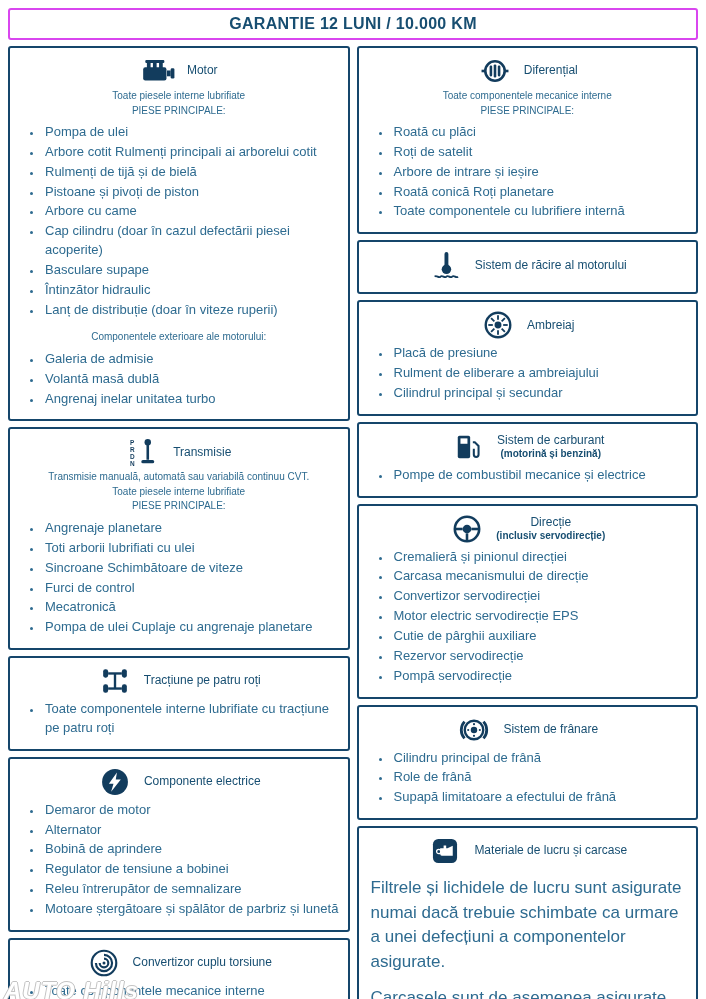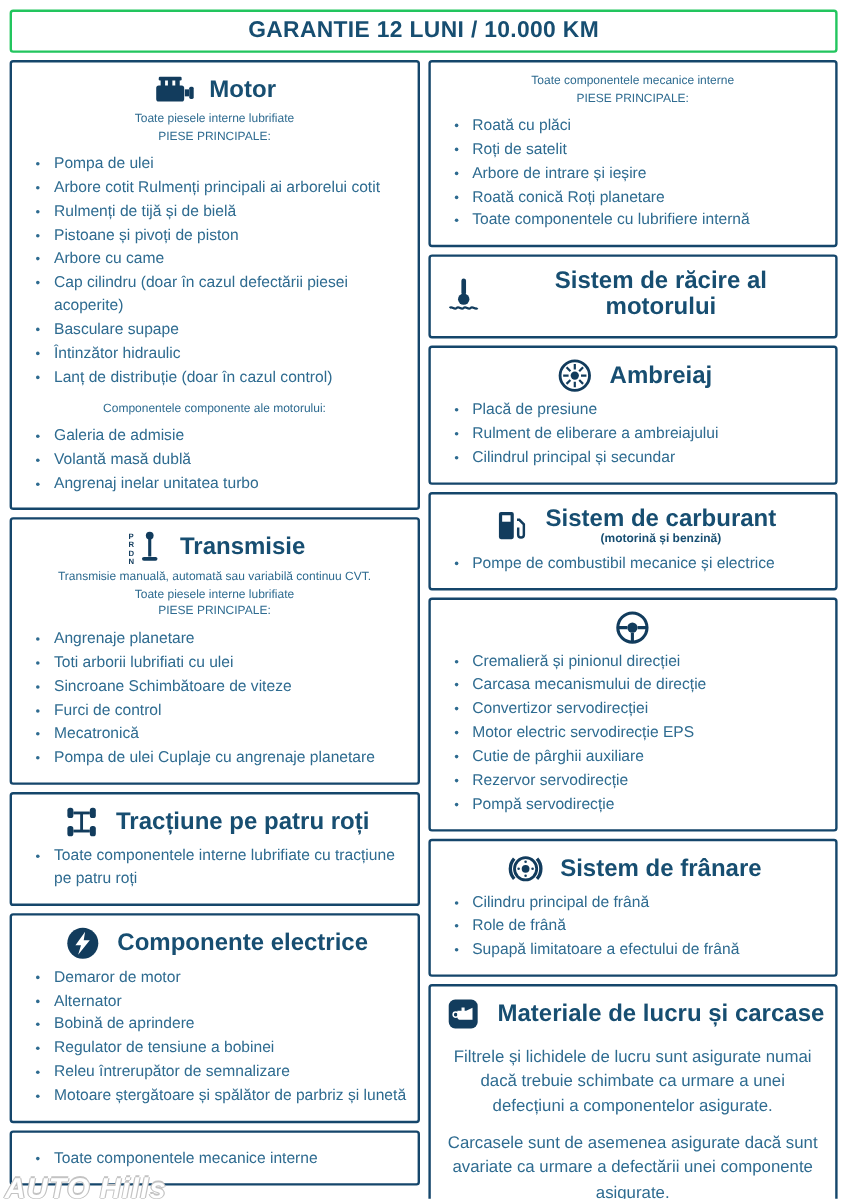--- a/index.html
+++ b/index.html
@@ -11,26 +11,26 @@
     color: #2e6b90;
     position: relative;
     overflow: hidden;
   }
   .page {
     width: 100%; height: 100%;
     padding: 8px 8px 6px 8px;
     display: flex; flex-direction: column; gap: 6px;
   }
   .title-box {
-    border: 2px solid #22c55e;
+    border: 2px solid #d946ef;
     border-radius: 3px;
     text-align: center;
     padding: 5px 4px;
     font-weight: bold;
-    font-size: 19px;
+    font-size: 16px;
     letter-spacing: .3px;
     color: #174e71;
     flex: 0 0 auto;
   }
   .cols { display: flex; gap: 7px; align-items: flex-start; flex: 1 1 auto; }
   .col  { display: flex; flex-direction: column; gap: 6px; flex: 1 1 0; min-width: 0; }
   .box {
     border: 2px solid #15466b;
     border-radius: 3px;
     padding: 7px 9px 9px 9px;
@@ -39,36 +39,36 @@
   .sec-header {
     display: flex; align-items: center; justify-content: center;
     gap: 11px; margin: 2px 0 4px 0;
   }
   .icon {
     width: 36px; height: 28px; color: #123c5d;
     display: flex; align-items: center; justify-content: center; flex: 0 0 auto;
   }
   .icon svg { width: 100%; height: 100%; }
   .sec-titlewrap { text-align: center; }
-  .sec-title { font-weight: bold; font-size: 20px; color: #174e71; line-height: 1.1; }
+  .sec-title { font-weight: normal; font-size: 12px; color: #174e71; line-height: 1.1; }
   .sec-sub { font-weight: bold; font-size: 10px; color: #174e71; margin-top: 1px; }
   .lines-block { margin: 2px 0 0 0; }
   ul + .lines-block { margin-top: 11px; }
   .line { text-align: center; font-size: 10px; line-height: 1.45; }
   ul {
     margin: 5px 0 2px 0;
     padding-left: 24px;
     font-size: 13px;
     line-height: 1.45;
   }
   li { margin: 1px 0; padding-left: 2px; }
   li::marker { color: #2e6b90; font-size: 11px; }
   .para {
-    text-align: center;
-    font-size: 14px;
+    text-align: left;
+    font-size: 17px;
     line-height: 1.45;
     margin: 11px 3px 2px 3px;
   }
   .watermark {
     position: absolute;
     left: 4px; bottom: -6px;
     font-size: 24px;
     font-weight: bold;
     font-style: italic;
     color: #ffffff;
@@ -107,24 +107,24 @@
           </div>
           <ul>
             <li>Pompa de ulei</li>
             <li>Arbore cotit Rulmenți principali ai arborelui cotit</li>
             <li>Rulmenți de tijă și de bielă</li>
             <li>Pistoane și pivoți de piston</li>
             <li>Arbore cu came</li>
             <li>Cap cilindru (doar în cazul defectării piesei acoperite)</li>
             <li>Basculare supape</li>
             <li>Întinzător hidraulic</li>
-            <li>Lanț de distribuție (doar în cazul control)</li>
+            <li>Lanț de distribuție (doar în viteze ruperii)</li>
           </ul>
           <div class="lines-block">
-            <div class="line">Componentele componente ale motorului:</div>
+            <div class="line">Componentele exterioare ale motorului:</div>
           </div>
           <ul>
             <li>Galeria de admisie</li>
             <li>Volantă masă dublă</li>
             <li>Angrenaj inelar unitatea turbo</li>
           </ul>
         </section>
         <section class="box">
           <div class="sec-header">
             <span class="icon">
@@ -192,27 +192,55 @@
           <ul>
             <li>Demaror de motor</li>
             <li>Alternator</li>
             <li>Bobină de aprindere</li>
             <li>Regulator de tensiune a bobinei</li>
             <li>Releu întrerupător de semnalizare</li>
             <li>Motoare ștergătoare și spălător de parbriz și lunetă</li>
           </ul>
         </section>
         <section class="box">
+          <div class="sec-header">
+            <span class="icon">
+              <svg viewBox="0 0 26 26" fill="none" stroke="currentColor">
+                <circle cx="13" cy="13" r="11.4" stroke-width="2"></circle>
+                <path d="M13 5.5a7.5 7.5 0 1 1-7.5 7.5" stroke-width="2"></path>
+                <path d="M13 9a4 4 0 1 1-4 4" stroke-width="2"></path>
+                <circle cx="13" cy="13" r="1.4" fill="currentColor" stroke="none"></circle>
+              </svg>
+            </span>
+            <div class="sec-titlewrap">
+              <div class="sec-title">Convertizor cuplu torsiune</div>
+            </div>
+          </div>
           <ul>
             <li>Toate componentele mecanice interne</li>
           </ul>
         </section>
       </div>
     <div class="col" id="col-right">
         <section class="box">
+          <div class="sec-header">
+            <span class="icon">
+              <svg viewBox="0 0 26 26">
+                <circle cx="13" cy="13" r="9" fill="none" stroke="currentColor" stroke-width="2.4"></circle>
+                <rect x="0.5" y="11.8" width="4" height="2.4" fill="currentColor"></rect>
+                <rect x="21.5" y="11.8" width="4" height="2.4" fill="currentColor"></rect>
+                <rect x="8" y="8" width="2.4" height="10" rx="1" fill="currentColor"></rect>
+                <rect x="11.8" y="7" width="2.4" height="12" rx="1" fill="currentColor"></rect>
+                <rect x="15.6" y="8" width="2.4" height="10" rx="1" fill="currentColor"></rect>
+              </svg>
+            </span>
+            <div class="sec-titlewrap">
+              <div class="sec-title">Diferențial</div>
+            </div>
+          </div>
           <div class="lines-block">
             <div class="line">Toate componentele mecanice interne</div>
             <div class="line">PIESE PRINCIPALE:</div>
           </div>
           <ul>
             <li>Roată cu plăci</li>
             <li>Roți de satelit</li>
             <li>Arbore de intrare și ieșire</li>
             <li>Roată conică Roți planetare</li>
             <li>Toate componentele cu lubrifiere internă</li>
@@ -282,20 +310,24 @@
           <div class="sec-header">
             <span class="icon">
               <svg viewBox="0 0 26 26" stroke="currentColor" fill="none">
                 <circle cx="13" cy="13" r="11.3" stroke-width="2.4"></circle>
                 <circle cx="13" cy="13" r="4" fill="currentColor" stroke="none"></circle>
                 <line x1="1.7" y1="13" x2="9" y2="13" stroke-width="2.4"></line>
                 <line x1="17" y1="13" x2="24.3" y2="13" stroke-width="2.4"></line>
                 <line x1="13" y1="17" x2="13" y2="24.3" stroke-width="2.4"></line>
               </svg>
             </span>
+            <div class="sec-titlewrap">
+              <div class="sec-title">Direcție</div>
+              <div class="sec-sub">(inclusiv servodirecție)</div>
+            </div>
           </div>
           <ul>
             <li>Cremalieră și pinionul direcției</li>
             <li>Carcasa mecanismului de direcție</li>
             <li>Convertizor servodirecției</li>
             <li>Motor electric servodirecție EPS</li>
             <li>Cutie de pârghii auxiliare</li>
             <li>Rezervor servodirecție</li>
             <li>Pompă servodirecție</li>
           </ul>

